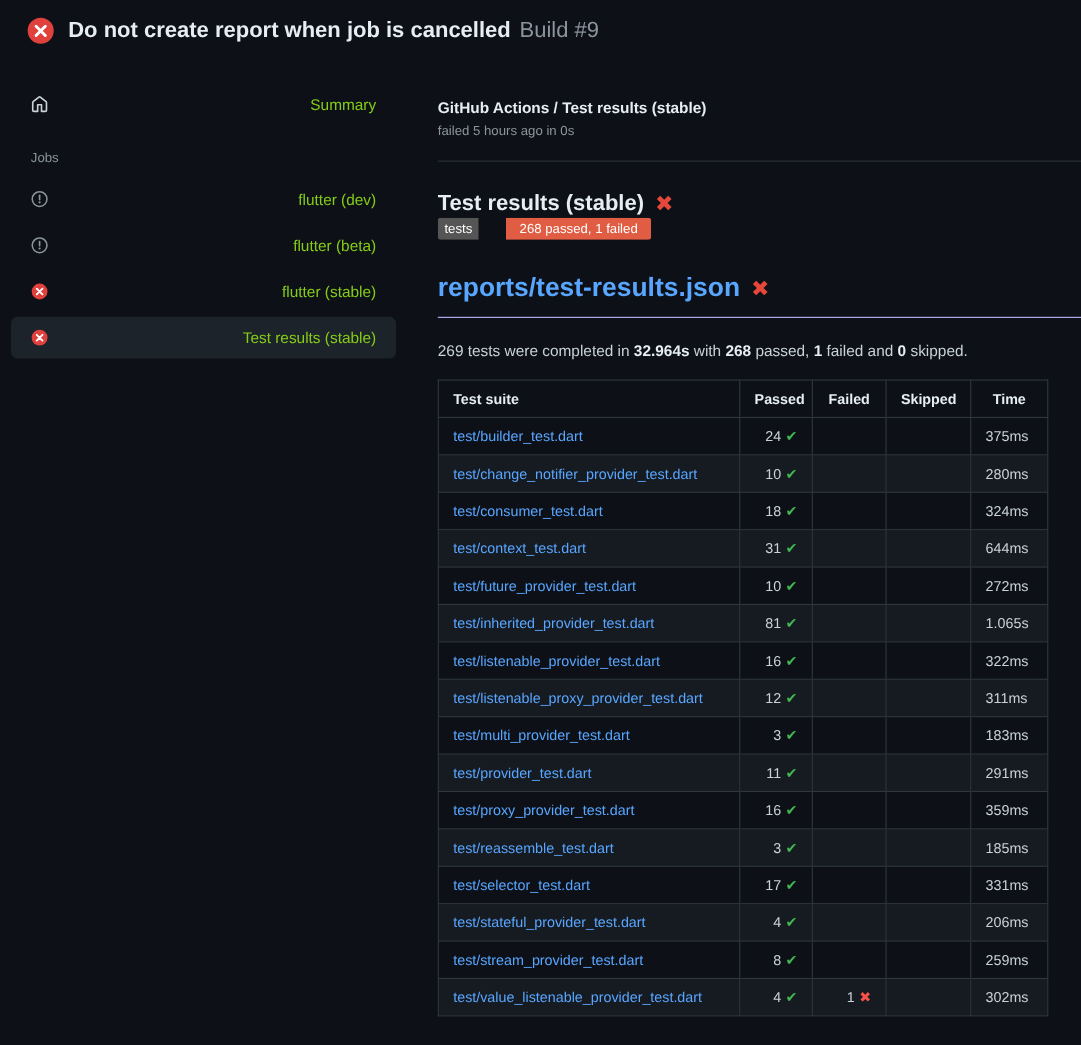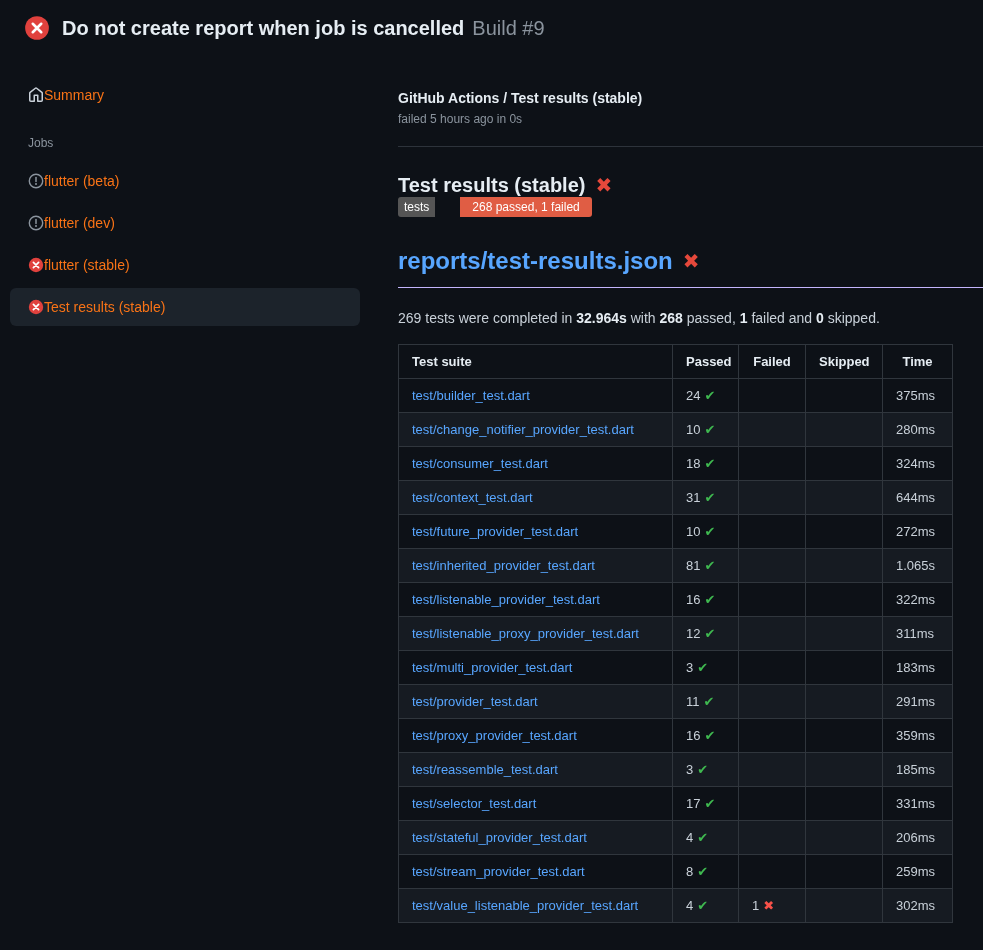--- a/index.html
+++ b/index.html
@@ -8,22 +8,22 @@
     background: var(--background, #0d1117);
     color: var(--text, #c9d1d9);
     font-family: "Liberation Sans", "DejaVu Sans", sans-serif;
     font-size: 14px;
   }
   .build-header { display:flex; align-items:center; gap:12px; padding:15px 24px 13px; }
   .build-title { font-size:20px; font-weight:700; color:#e6edf3;text-align:right; }
   .build-number { font-size:20px; font-weight:400; color:#8b949e; margin-left:8px; }
   .layout { display:flex; align-items:flex-start; }
   .sidebar { width:370px; flex:none; padding:22px 10px 0; }
-  .side-item { display:flex; align-items:center; padding:9px 18px; border-radius:6px;
-               cursor:pointer; color:#f97316; margin-bottom:4px; line-height:20px; }
+  .side-item { display:flex; align-items:center; gap:10px; padding:9px 18px; border-radius:6px;
+               cursor:pointer; color:#84cc16; margin-bottom:4px; line-height:20px;justify-content:space-between; }
   .side-item.selected { background: var(--selected-bg, #1c232b); }
   .status-icon, .home-ic { display:inline-flex; width:16px; height:16px; flex:none; }
   .jobs-label { color:#8b949e; font-size:12px; padding:0 18px; margin:22px 0 12px; }
   main { flex:1; min-width:0; padding:36px 30px 0 28px; }
   .breadcrumb { font-weight:700; color:#e6edf3; font-size:14px; }
   .status-line { color:#8b949e; font-size:12px; margin-top:6px; }
   hr.divider { border:none; border-top:1px solid #2d333b; margin:20px -30px 0 0; }
   .section-title { display:flex; align-items:center; margin-top:26px; font-size:20px; font-weight:700; color:#e6edf3; }
   .cross { color:#e5483b; font-weight:700; margin-left:10px; }
   .badge { display:inline-flex; font-size:12px; line-height:14px; border-radius:3px; overflow:hidden;gap:25px; }
@@ -34,21 +34,21 @@
   .report-link { color: var(--link, #58a6ff); text-decoration:none; }
   .report-title .cross { font-size:20px; }
   .summary-line { margin-top:22px; font-size:14px; color:#c9d1d9; }
   .summary-line strong { color:#e6edf3; font-weight:700; }
   table.results { width:100%; border-collapse:collapse; margin-top:18px; font-size:13px; table-layout:fixed; }
   .results th, .results td { border:1px solid #30363d; padding:8px 13px; line-height:17px; overflow:hidden; }
   .results th { color:#e6edf3; font-weight:700; text-align:center; }
   .results th.h-suite { text-align:left; }
   .results tbody tr:nth-child(even) { background: var(--surface-alt, #161b22); }
   .suite-link { color: var(--link, #58a6ff); text-decoration:none; }
-  td.col-num { text-align:left; white-space:nowrap; }
+  td.col-num { text-align:right; white-space:nowrap; }
   td.col-time { text-align:left; }
   .mark { margin-left:4px; font-weight:700; }
   .mark-pass { color: var(--green, #3fb950); }
   .mark-fail { color: var(--red, #f85149); }
 </style>
 </head>
 <body>
 
 <header class="build-header">
   <span class="hdr-icon" style="display:inline-flex;width:26px;height:26px;">
@@ -73,31 +73,31 @@
     <div class="jobs-label">Jobs</div>
     <div id="job-list">
         <div class="side-item">
           <span class="status-icon">
             <svg width="16" height="16" viewBox="0 0 16 16">
               <circle cx="8" cy="8" r="6.7" fill="none" stroke="var(--text-muted,#8b949e)" stroke-width="1.4"></circle>
               <path d="M8 4.6v3.9" stroke="var(--text-muted,#8b949e)" stroke-width="1.5" stroke-linecap="round"></path>
               <circle cx="8" cy="10.9" r="1" fill="var(--text-muted,#8b949e)"></circle>
             </svg>
           </span>
-          <span class="side-label">flutter (beta)</span>
+          <span class="side-label">flutter (dev)</span>
         </div>
         <div class="side-item">
           <span class="status-icon">
             <svg width="16" height="16" viewBox="0 0 16 16">
               <circle cx="8" cy="8" r="6.7" fill="none" stroke="var(--text-muted,#8b949e)" stroke-width="1.4"></circle>
               <path d="M8 4.6v3.9" stroke="var(--text-muted,#8b949e)" stroke-width="1.5" stroke-linecap="round"></path>
               <circle cx="8" cy="10.9" r="1" fill="var(--text-muted,#8b949e)"></circle>
             </svg>
           </span>
-          <span class="side-label">flutter (dev)</span>
+          <span class="side-label">flutter (beta)</span>
         </div>
         <div class="side-item">
           <span class="status-icon">
             <svg width="16" height="16" viewBox="0 0 16 16">
               <circle cx="8" cy="8" r="7.2" fill="var(--red-icon,#e0413d)"></circle>
               <path d="M5.4 5.4l5.2 5.2M10.6 5.4l-5.2 5.2" stroke="#ffffff" stroke-width="1.7" stroke-linecap="round"></path>
             </svg>
           </span>
           <span class="side-label">flutter (stable)</span>
         </div>

